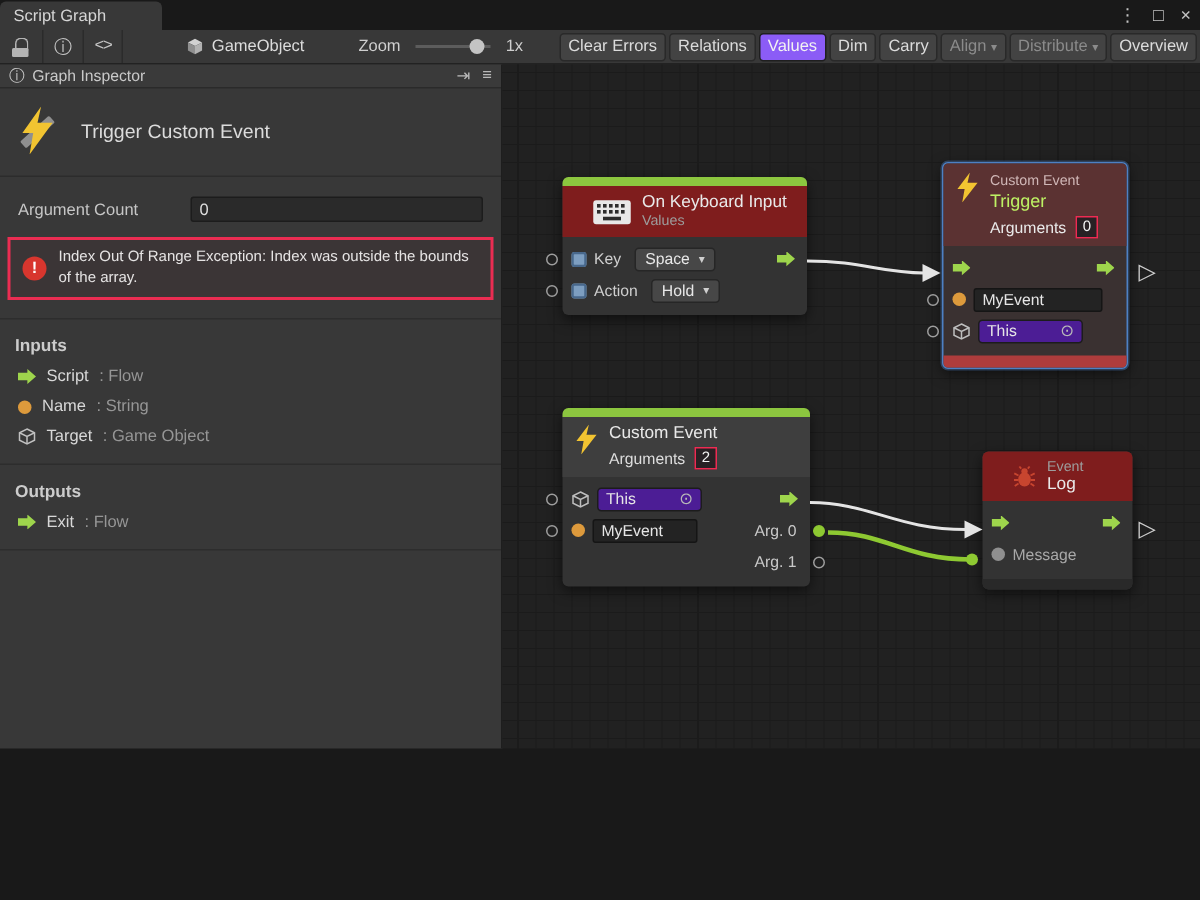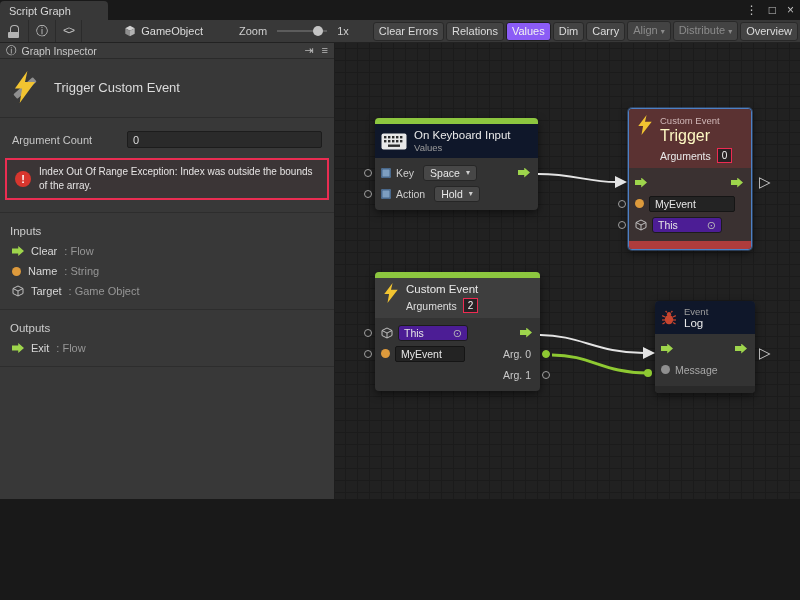--- a/index.html
+++ b/index.html
@@ -54,21 +54,21 @@
   .insp-field label { flex:0 0 115px; font-size:11px; color:#c6c6c6; }
   .insp-field input { flex:1; background:#2a2a2a; border:1px solid #1c1c1c; border-radius:2px;
     color:#dcdcdc; font-size:11px; height:17px; padding:0 5px; outline:none;
     font-family:"Liberation Sans","DejaVu Sans",sans-serif; }
   .insp-error { margin:6px 5px 4px; border:2px solid #ea2d52; background:#3b3536;
     padding:5px 8px; display:flex; gap:8px; align-items:center; }
   .err-icon { flex:0 0 16px; width:16px; height:16px; border-radius:50%; background:#d8362e; color:#fff;
     font-size:11px; font-weight:bold; display:flex; align-items:center; justify-content:center; }
   .err-text { font-size:10px; color:#e6e4e4; line-height:1.4; }
   .hr { height:1px; background:#2d2d2d; margin:12px 0 0; }
-  .insp-section { font-size:11.5px; font-weight:normal; color:#cccccc; margin:12px 10px 6px; }
+  .insp-section { font-size:11.5px; font-weight:bold; color:#cccccc; margin:12px 10px 6px; }
   .port-row { display:flex; align-items:center; gap:7px; margin:8px 12px; font-size:11px; }
   .pname { color:#d8d8d8; }
   .ptype { color:#969696; }
 
   
   .arrow { width:12px; height:10px; background:#9ed54c; flex:0 0 12px;
     clip-path:polygon(0 25%,52% 25%,52% 0,100% 50%,52% 100%,52% 75%,0 75%); }
   .dot-orange { width:9px; height:9px; border-radius:50%; background:#dd9a3c; flex:0 0 9px; }
   .dot-gray { width:9px; height:9px; border-radius:50%; background:#8f8f8f; flex:0 0 9px; }
   .cube-icon { width:12px; height:12px; flex:0 0 12px; display:inline-block; }
@@ -80,21 +80,21 @@
       linear-gradient(#1b1b1b 1px, transparent 1px),
       linear-gradient(90deg,#1b1b1b 1px, transparent 1px),
       linear-gradient(#141414 1px, transparent 1px),
       linear-gradient(90deg,#141414 1px, transparent 1px);
     background-size:12px 12px,12px 12px,120px 120px,120px 120px;
     background-position:10px 5px; }
 
   .node { position:absolute; border-radius:4px; background:#333333;
     box-shadow:0 3px 9px rgba(0,0,0,.55); font-size:11px; color:#d8d8d8; }
   .accent { height:6px; background:#8cc63f; border-radius:4px 4px 0 0; }
-  .nhead { display:flex; align-items:center; gap:7px; padding:5px 6px; background:#0f172a; }
+  .nhead { display:flex; align-items:center; gap:7px; padding:5px 20px; background:#7f1d1d; }
   .ntitle { font-size:11.5px; color:#e9e9e9; white-space:nowrap; }
   .nsub { font-size:9.5px; color:#9d9d9d; margin-top:1px; }
   .nbody { padding:4px 6px 6px; }
   .nrow { position:relative; display:flex; align-items:center; gap:5px; height:21px; }
   .plabel { color:#cfcfcf; font-size:10.5px; }
   .dropdown { display:flex; align-items:center; gap:6px; background:#474747; border:1px solid #262626;
     border-radius:3px; height:16px; padding:0 6px; font-size:10.5px; color:#e8e8e8; margin-left:4px; }
   .chev { font-size:8px; color:#cfcfcf; }
   .objfield { display:flex; align-items:center; justify-content:space-between; background:#4c1d95;
     border:1px solid #1c1c1c; border-radius:3px; height:16px; padding:0 5px; font-size:10.5px;
@@ -110,21 +110,21 @@
   .ext-green { background:#8ec932; border-color:#8ec932; }
   .arg-label { margin-left:auto; font-size:10.5px; color:#c9c9c9; padding-right:3px; }
 
   .node-keyboard { left:40px; top:75px; width:163px; }
   .kbd-icon { flex:0 0 26px; display:flex; }
 
   .node-trigger { left:293px; top:65px; width:124px; background:#3a3131;
     border:1px solid #4d80c4; box-shadow:0 0 0 1px rgba(77,128,196,.4), 0 3px 9px rgba(0,0,0,.55); }
   .trigger-head { display:flex; gap:7px; padding:6px 8px 5px; background:#5b3232; border-radius:3px 3px 0 0; }
   .tcat { font-size:9.5px; color:#d0b7b7; }
-  .ttitle { font-size:16px; color:#fef9c3; margin-top:1px; }
+  .ttitle { font-size:12px; color:#bef264; margin-top:1px; }
   .targs { display:flex; align-items:center; margin-top:3px; font-size:10.5px; color:#eaeaea; }
   .badge { margin-left:6px; border:1px solid #ee2b52; background:#282124; color:#f4f4f4;
     font-size:10px; padding:0 4px; line-height:13px; }
   .nfoot-red { height:8px; background:#ae3c3c; border-radius:0 0 3px 3px; }
 
   .node-event { left:40px; top:229px; width:165px; }
   .ce-head { display:flex; gap:7px; padding:5px 8px; background:#3e3e3e; }
 
   .node-debug { left:320px; top:258px; width:100px; }
   .nfoot-dark { height:7px; background:#292929; border-radius:0 0 4px 4px; }
@@ -212,21 +212,21 @@
       <div class="insp-error">
         <span class="err-icon">!</span>
         <span class="err-text">Index Out Of Range Exception: Index was outside the bounds of the array.</span>
       </div>
 
       <div class="hr"></div>
       <div class="insp-section">Inputs</div>
 
       <div class="port-row">
         <span class="arrow"></span>
-        <span class="pname">Clear</span>
+        <span class="pname">Script</span>
         <span class="ptype">: Flow</span>
       </div>
       <div class="port-row">
         <span class="dot-orange"></span>
         <span class="pname">Name</span>
         <span class="ptype">: String</span>
       </div>
       <div class="port-row">
         <svg class="cube-icon" viewBox="0 0 12 12">
           <path d="M6 1 11 3.5 V8.5 L6 11 1 8.5 V3.5Z" fill="none" stroke="#bfbfbf" stroke-width="1"></path>

